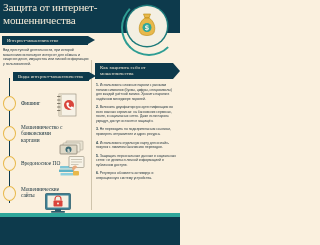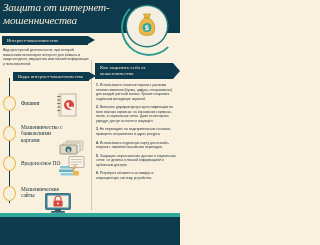--- a/index.html
+++ b/index.html
@@ -15,21 +15,20 @@
   .header{
     position:absolute;left:0;top:0;width:180px;height:33px;
     background:#0d3a4c;
   }
   .header-title{
     position:absolute;left:3px;top:1px;width:118px;
     color:#f4ead7;
     font-family:"Liberation Serif", serif;
     font-size:11.2px;line-height:13px;
     letter-spacing:-0.2px;
-    font-style:italic;
   }
   .hero-circle{
     position:absolute;left:127px;top:6px;width:40px;height:40px;
     border-radius:50%;
     background:#f4efe2;
     box-shadow:0 0 0 1.5px #1d7a7a;
     z-index:5;
   }
   .hero-arc{
     position:absolute;left:121px;top:0px;width:52px;height:52px;

